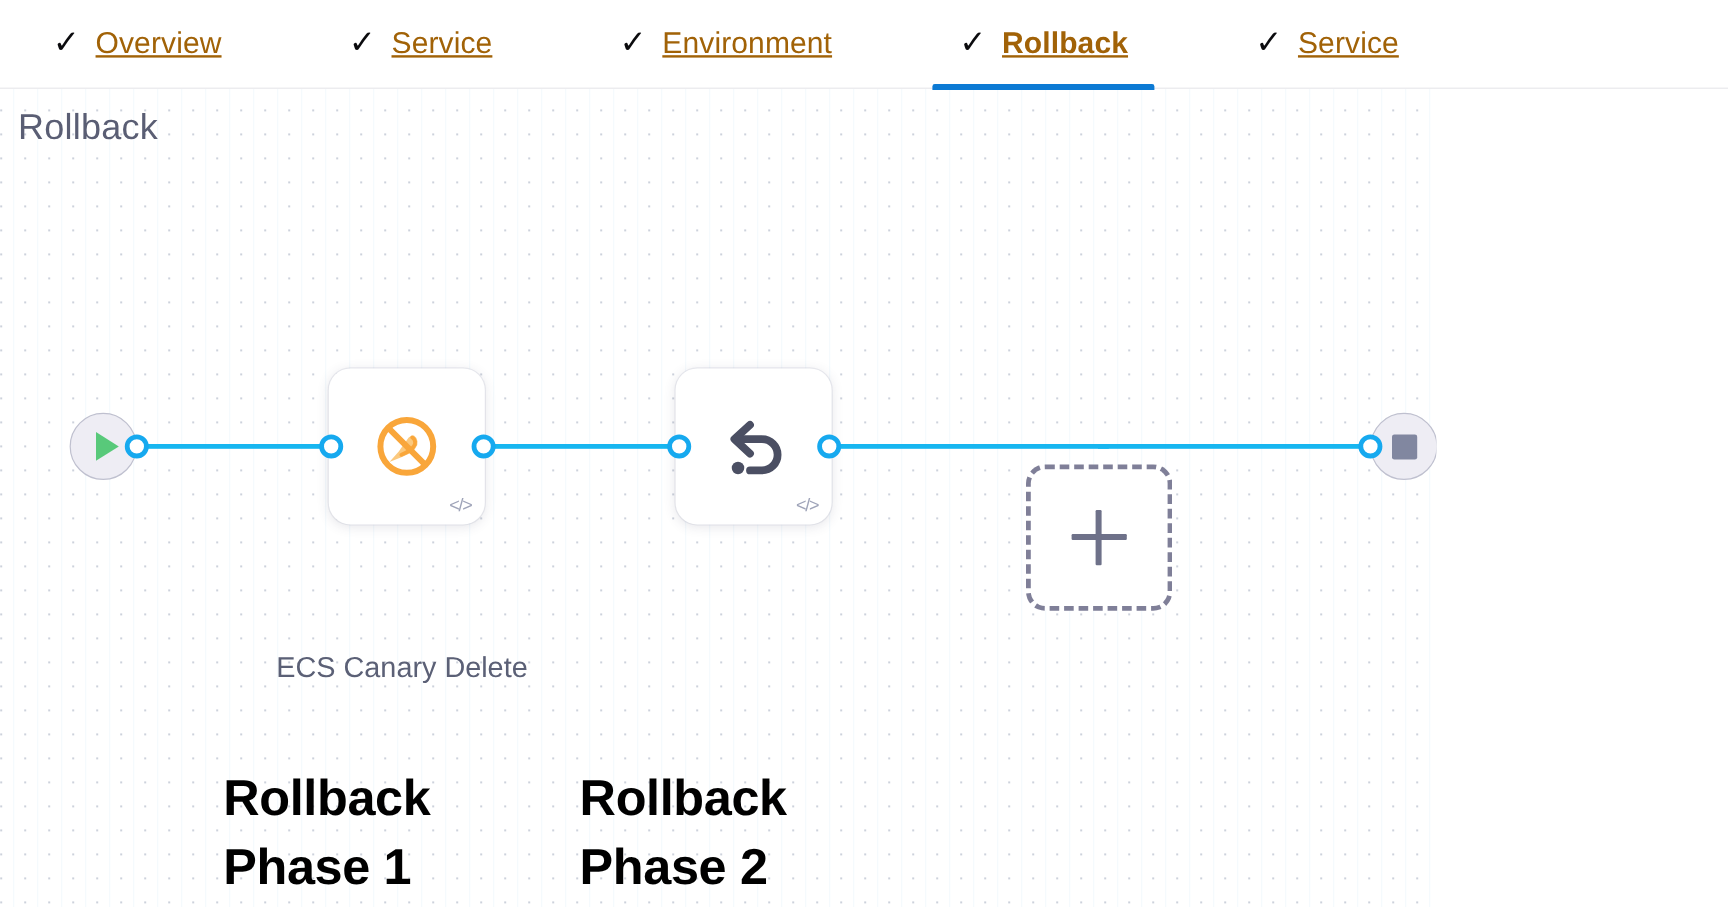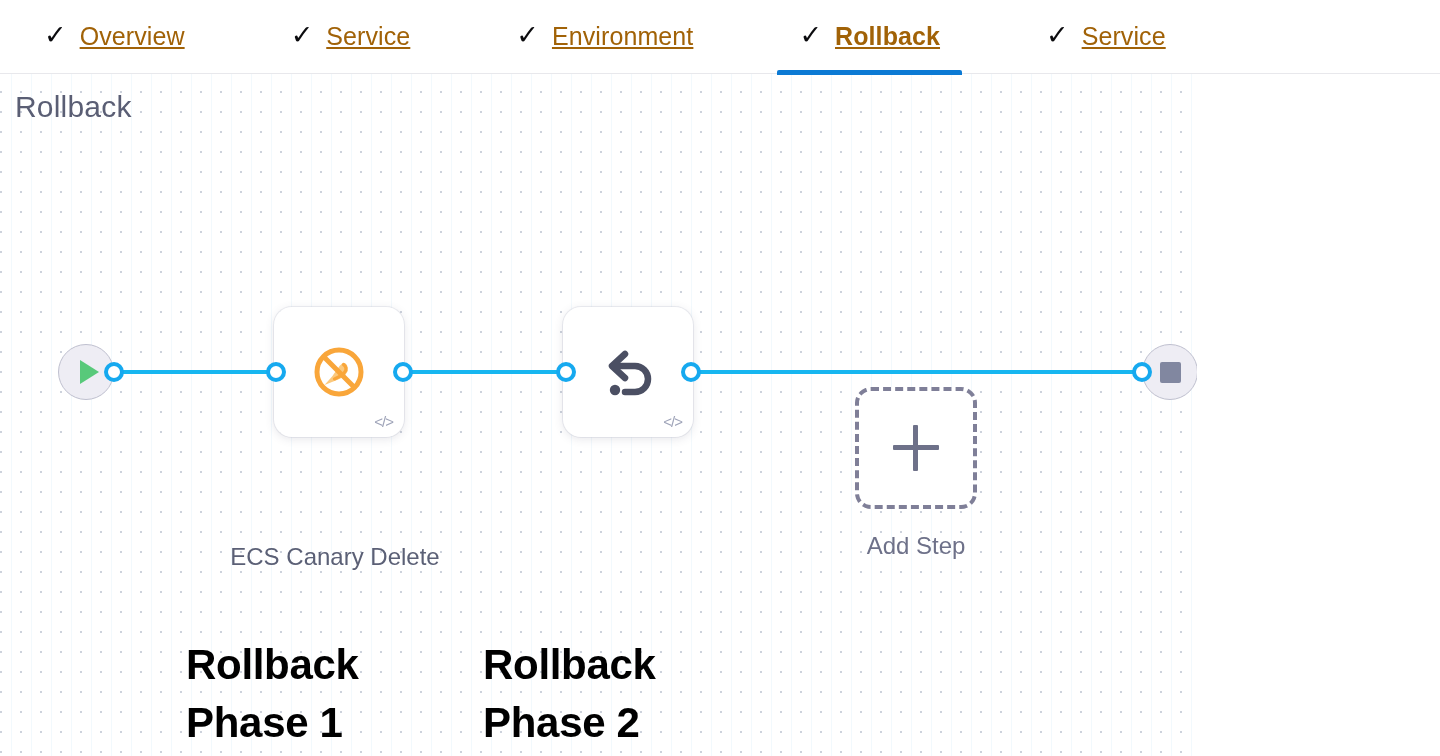--- a/index.html
+++ b/index.html
@@ -301,21 +301,20 @@
           <path d="M19 26 H40 a13 13 0 0 1 0 26 H30" fill="none" stroke="#4b4f63" stroke-width="6.5" stroke-linecap="round"></path>
           <circle cx="20" cy="50" r="5.2" fill="#4b4f63"></circle>
         </svg>
       </div>
       <div class="code-badge">&lt;/&gt;</div>
     </div>
 
     <div class="add-step-box">
       <div class="plus"></div>
     </div>
-    <div class="add-step-label">Add Step</div>
 
     <div class="round-node end">
       <div class="stop-sq"></div>
     </div>
 
     <div class="port p1"></div>
     <div class="port p2"></div>
     <div class="port p3"></div>
     <div class="port p4"></div>
     <div class="port p5"></div>

